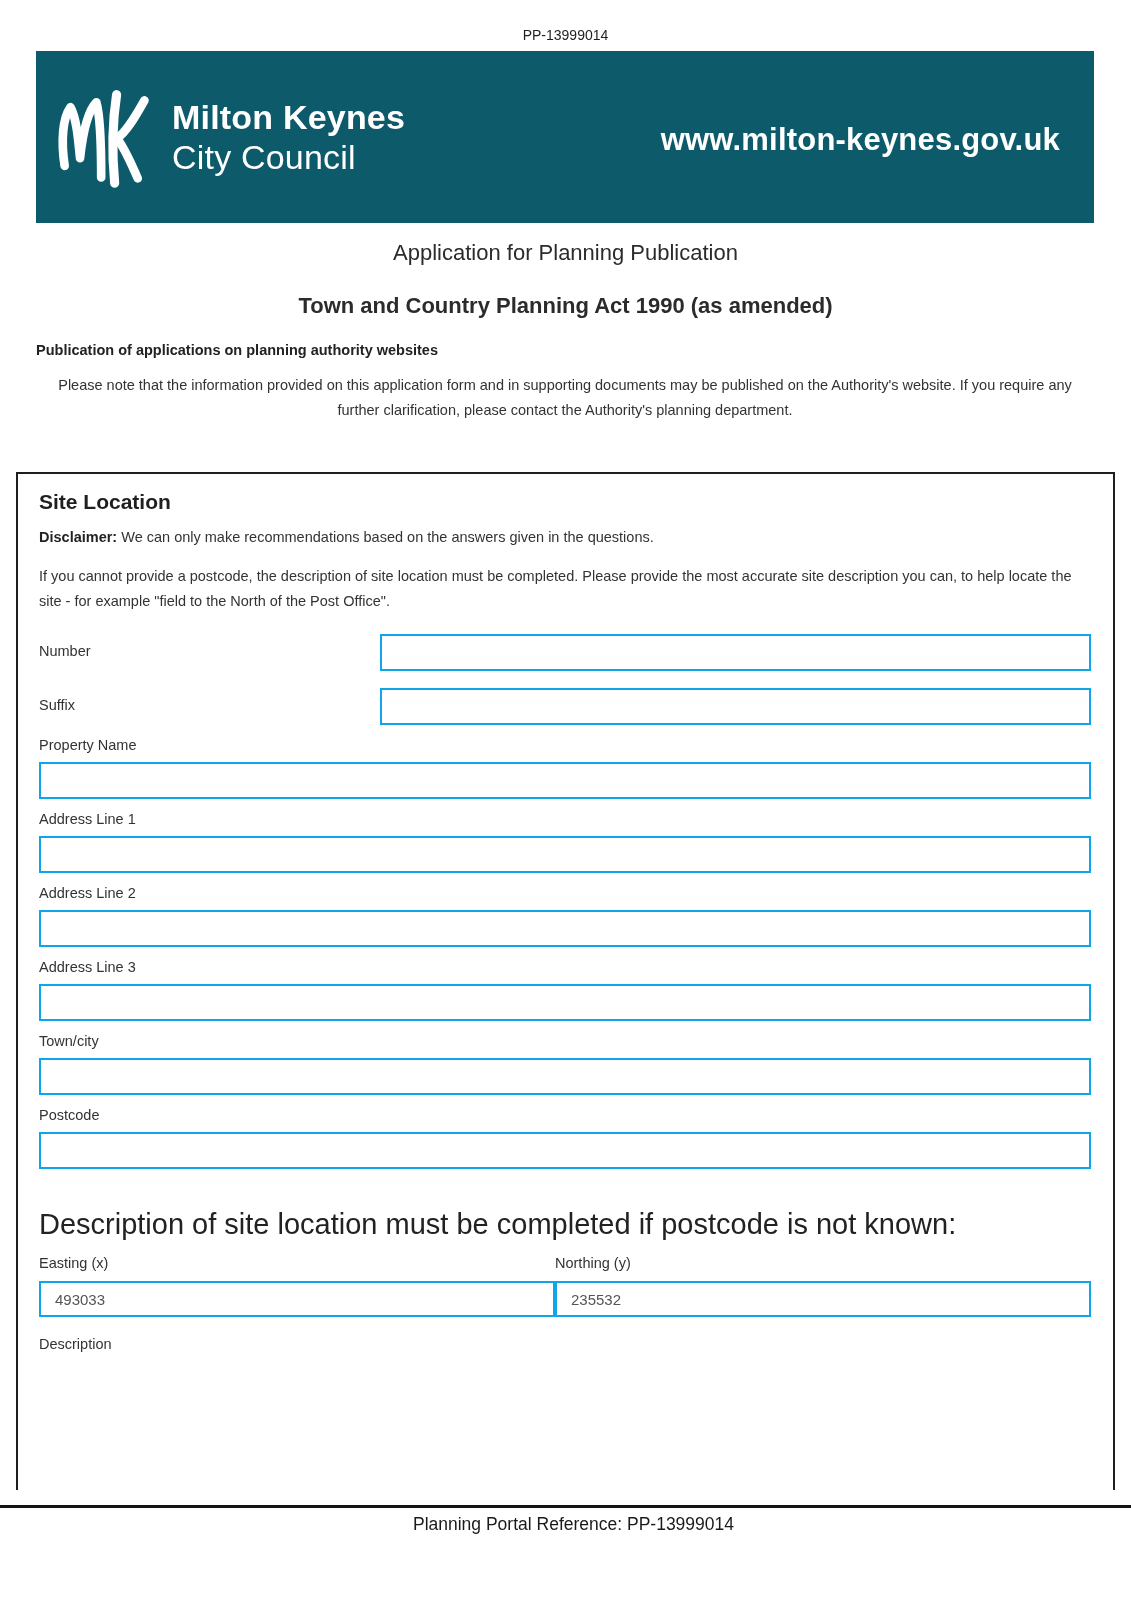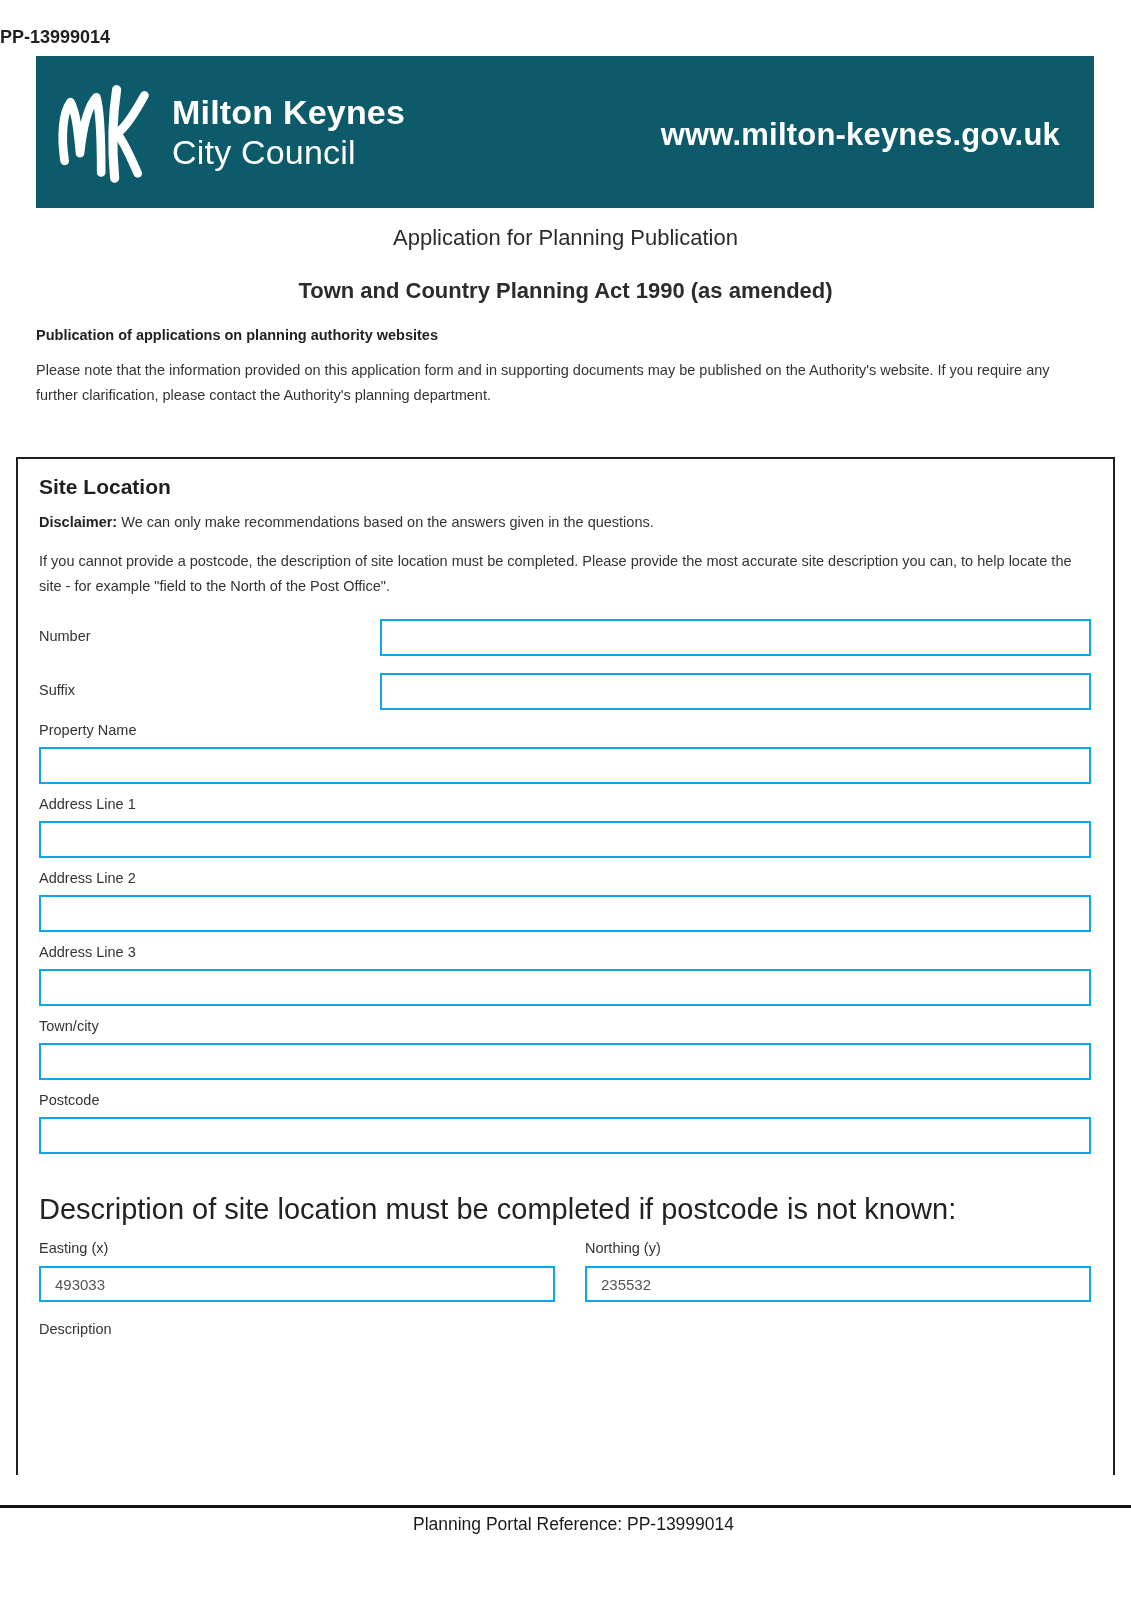--- a/index.html
+++ b/index.html
@@ -6,27 +6,28 @@
   html, body { background: #ffffff; }
   body {
     width: 1131px; height: 1600px;
     font-family: "Liberation Sans", sans-serif;
     color: #2b2b2b;
     position: relative;
     overflow: hidden;
   }
   .top-ref {
     padding-top: 27px;
-    font-size: 18px;
-    font-weight: bold;
+    text-align: center;
+    font-size: 14px;
+    font-weight: normal;
     color: #1f1f1f;
   }
   .banner {
     margin: 8px 37px 0 36px;
-    height: 152px;
+    height: 172px;
     background: #0d5a6b;
     display: flex;
     align-items: center;
     justify-content: space-between;
     padding: 0 34px 0 20px;
   }
   .logo-group { display: flex; align-items: center; gap: 16px; }
   .logo-mark svg { display: block; }
   .logo-text { color: #ffffff; line-height: 1.18; }
   .logo-text .line1 { font-size: 34px; font-weight: bold; letter-spacing: 0.2px; }
@@ -56,20 +57,21 @@
     margin: 23px 37px 0 36px;
     font-size: 14.5px;
     font-weight: bold;
     color: #222222;
   }
   .pub-body {
     margin: 15px 37px 0 36px;
     font-size: 14.5px;
     line-height: 24.5px;
     color: #333333;
+    text-align: center;
   }
   .section-box {
     margin: 50px 16px 0 16px;
     width: 1099px;
     height: 1018px;
     border: 2px solid #1f1f1f;
     border-bottom: none;
     padding: 16px 22px 0 21px;
     overflow: hidden;
   }
@@ -120,21 +122,20 @@
   .field-group .field-label { margin-bottom: 9px; }
   .coords-heading {
     margin-top: 39px;
     font-size: 29px;
     font-weight: 400;
     color: #222222;
   }
   .coord-row {
     margin-top: 14px;
     display: flex;
-    gap: 30px;
   }
   .coord-col.east { width: 516px; flex: 0 0 516px; }
   .coord-col.north { flex: 1; }
   .coord-col .field-label { margin-bottom: 10px; }
   .coord-col .text-input { height: 36px; }
   .description-label { margin-top: 19px; }
   .page-break-line {
     position: absolute;
     left: 0; top: 1505px;
     width: 1131px; height: 3px;

